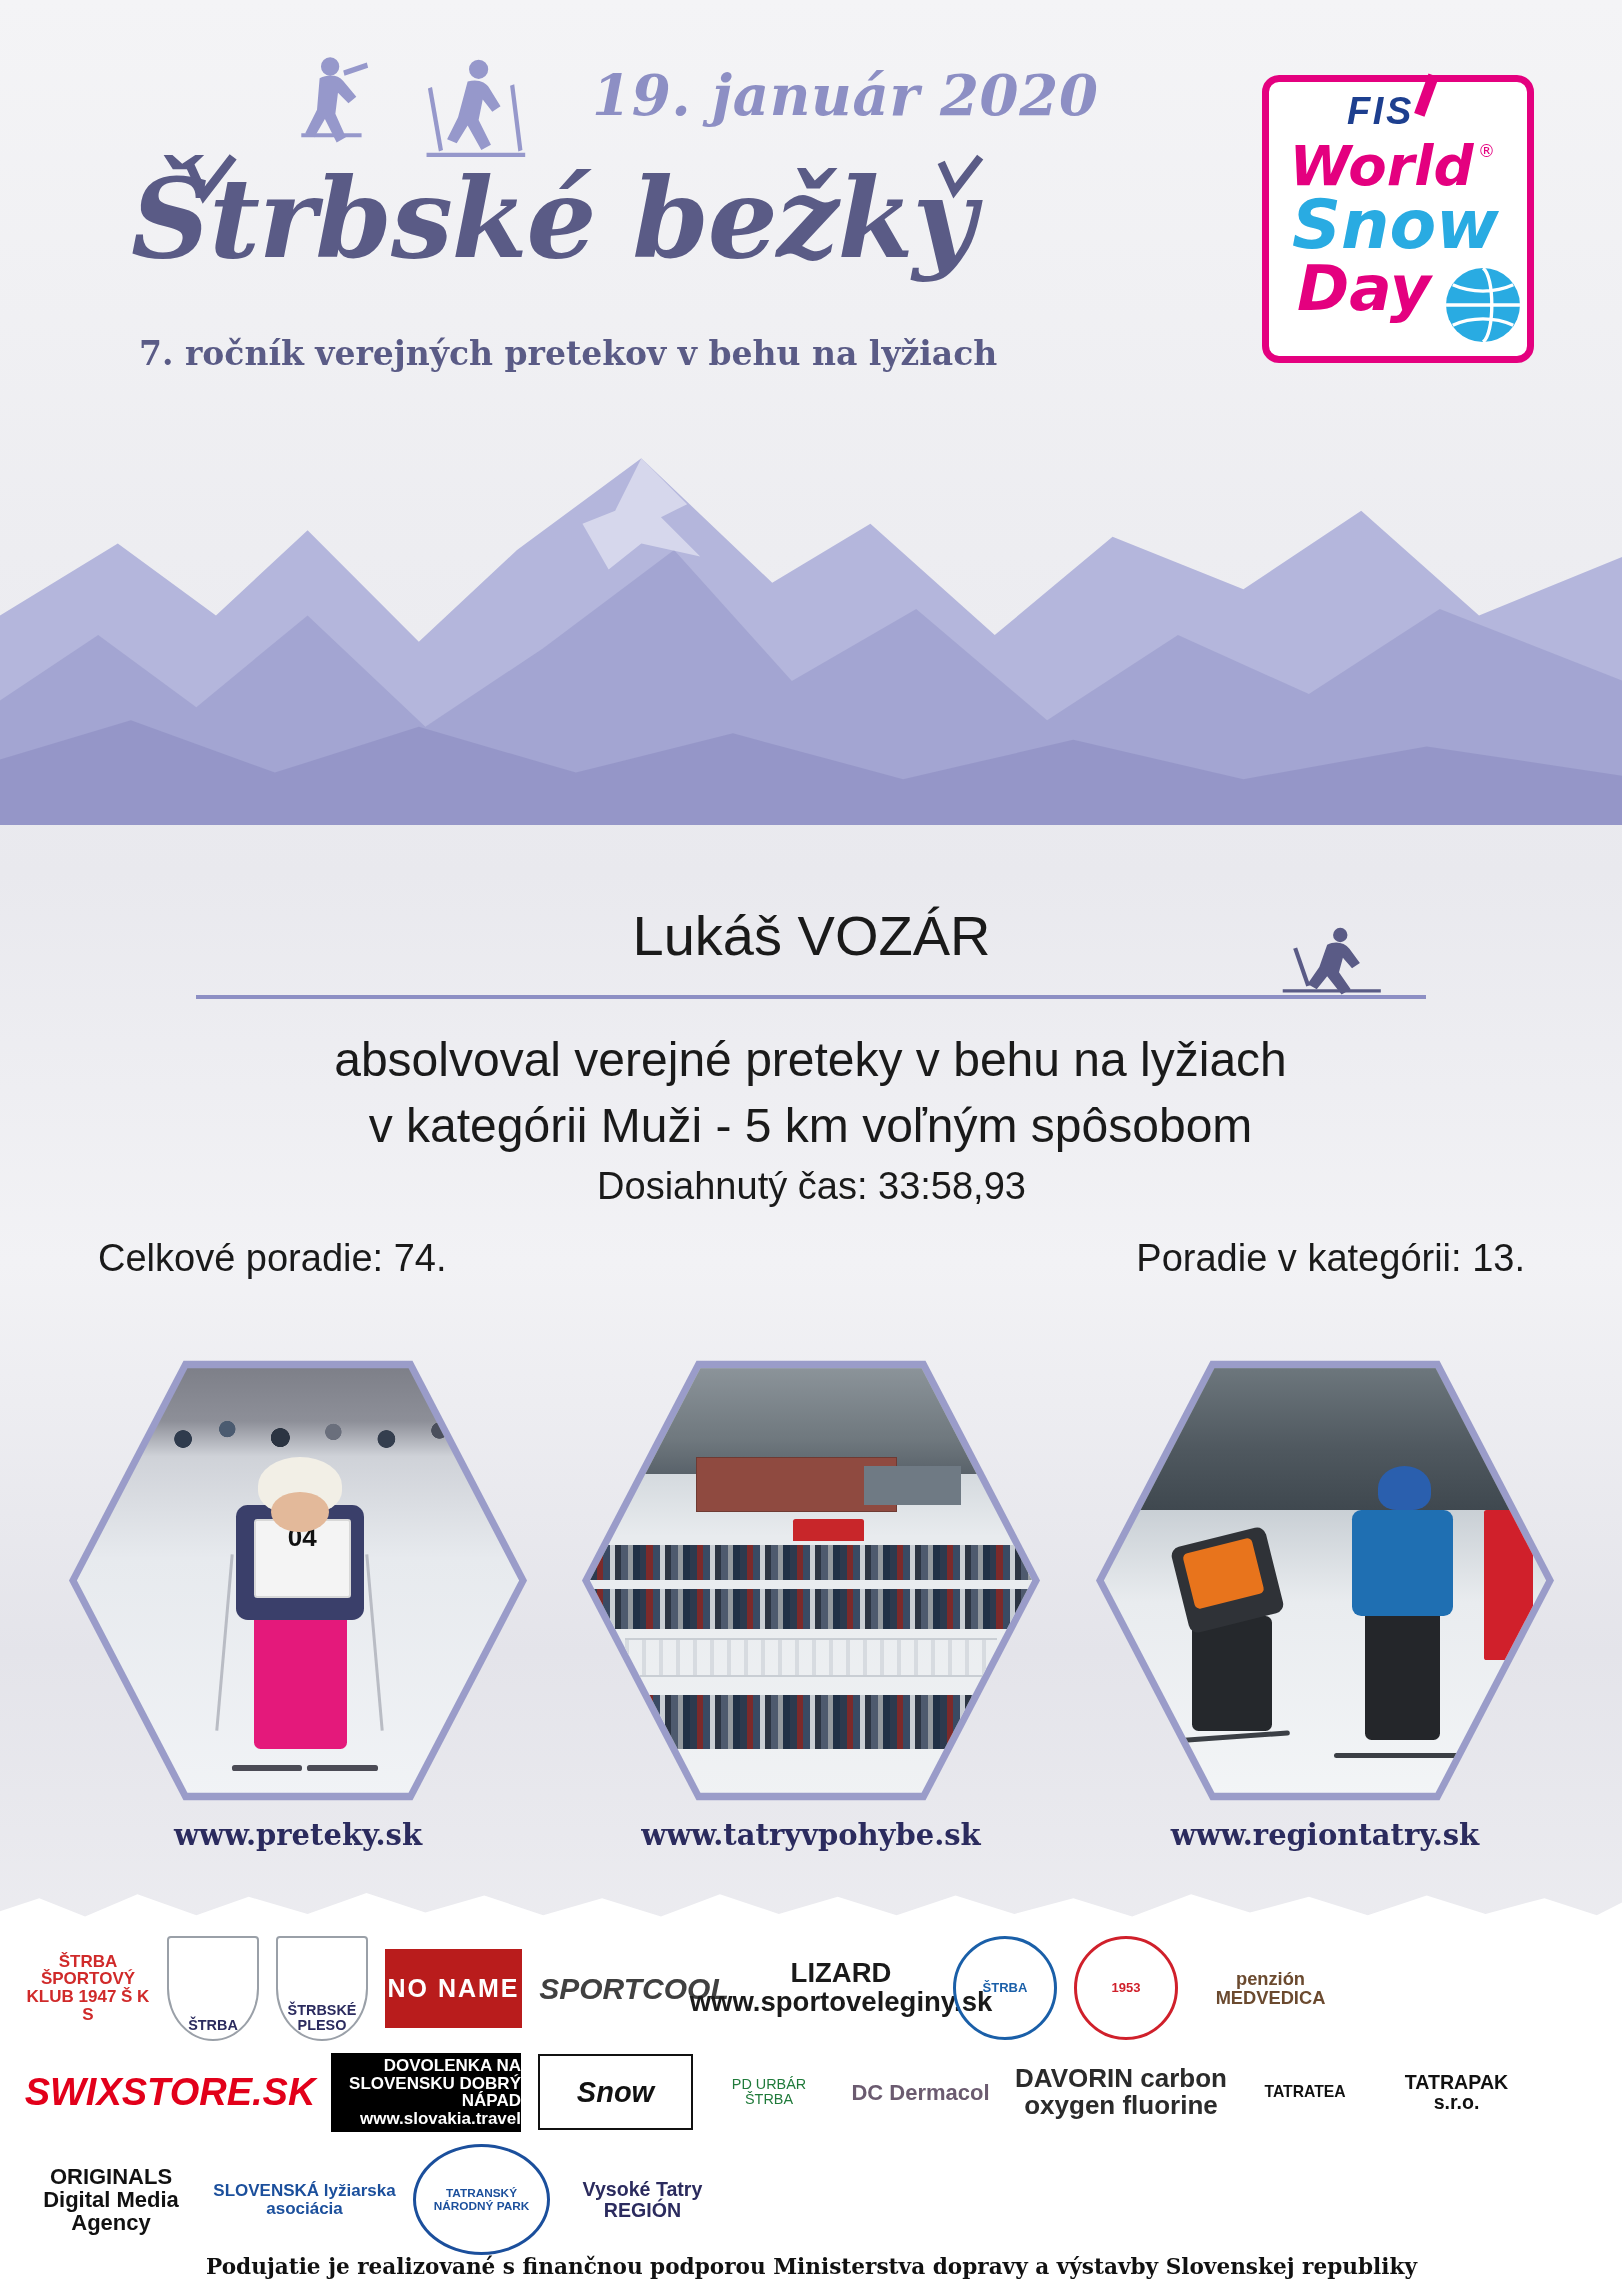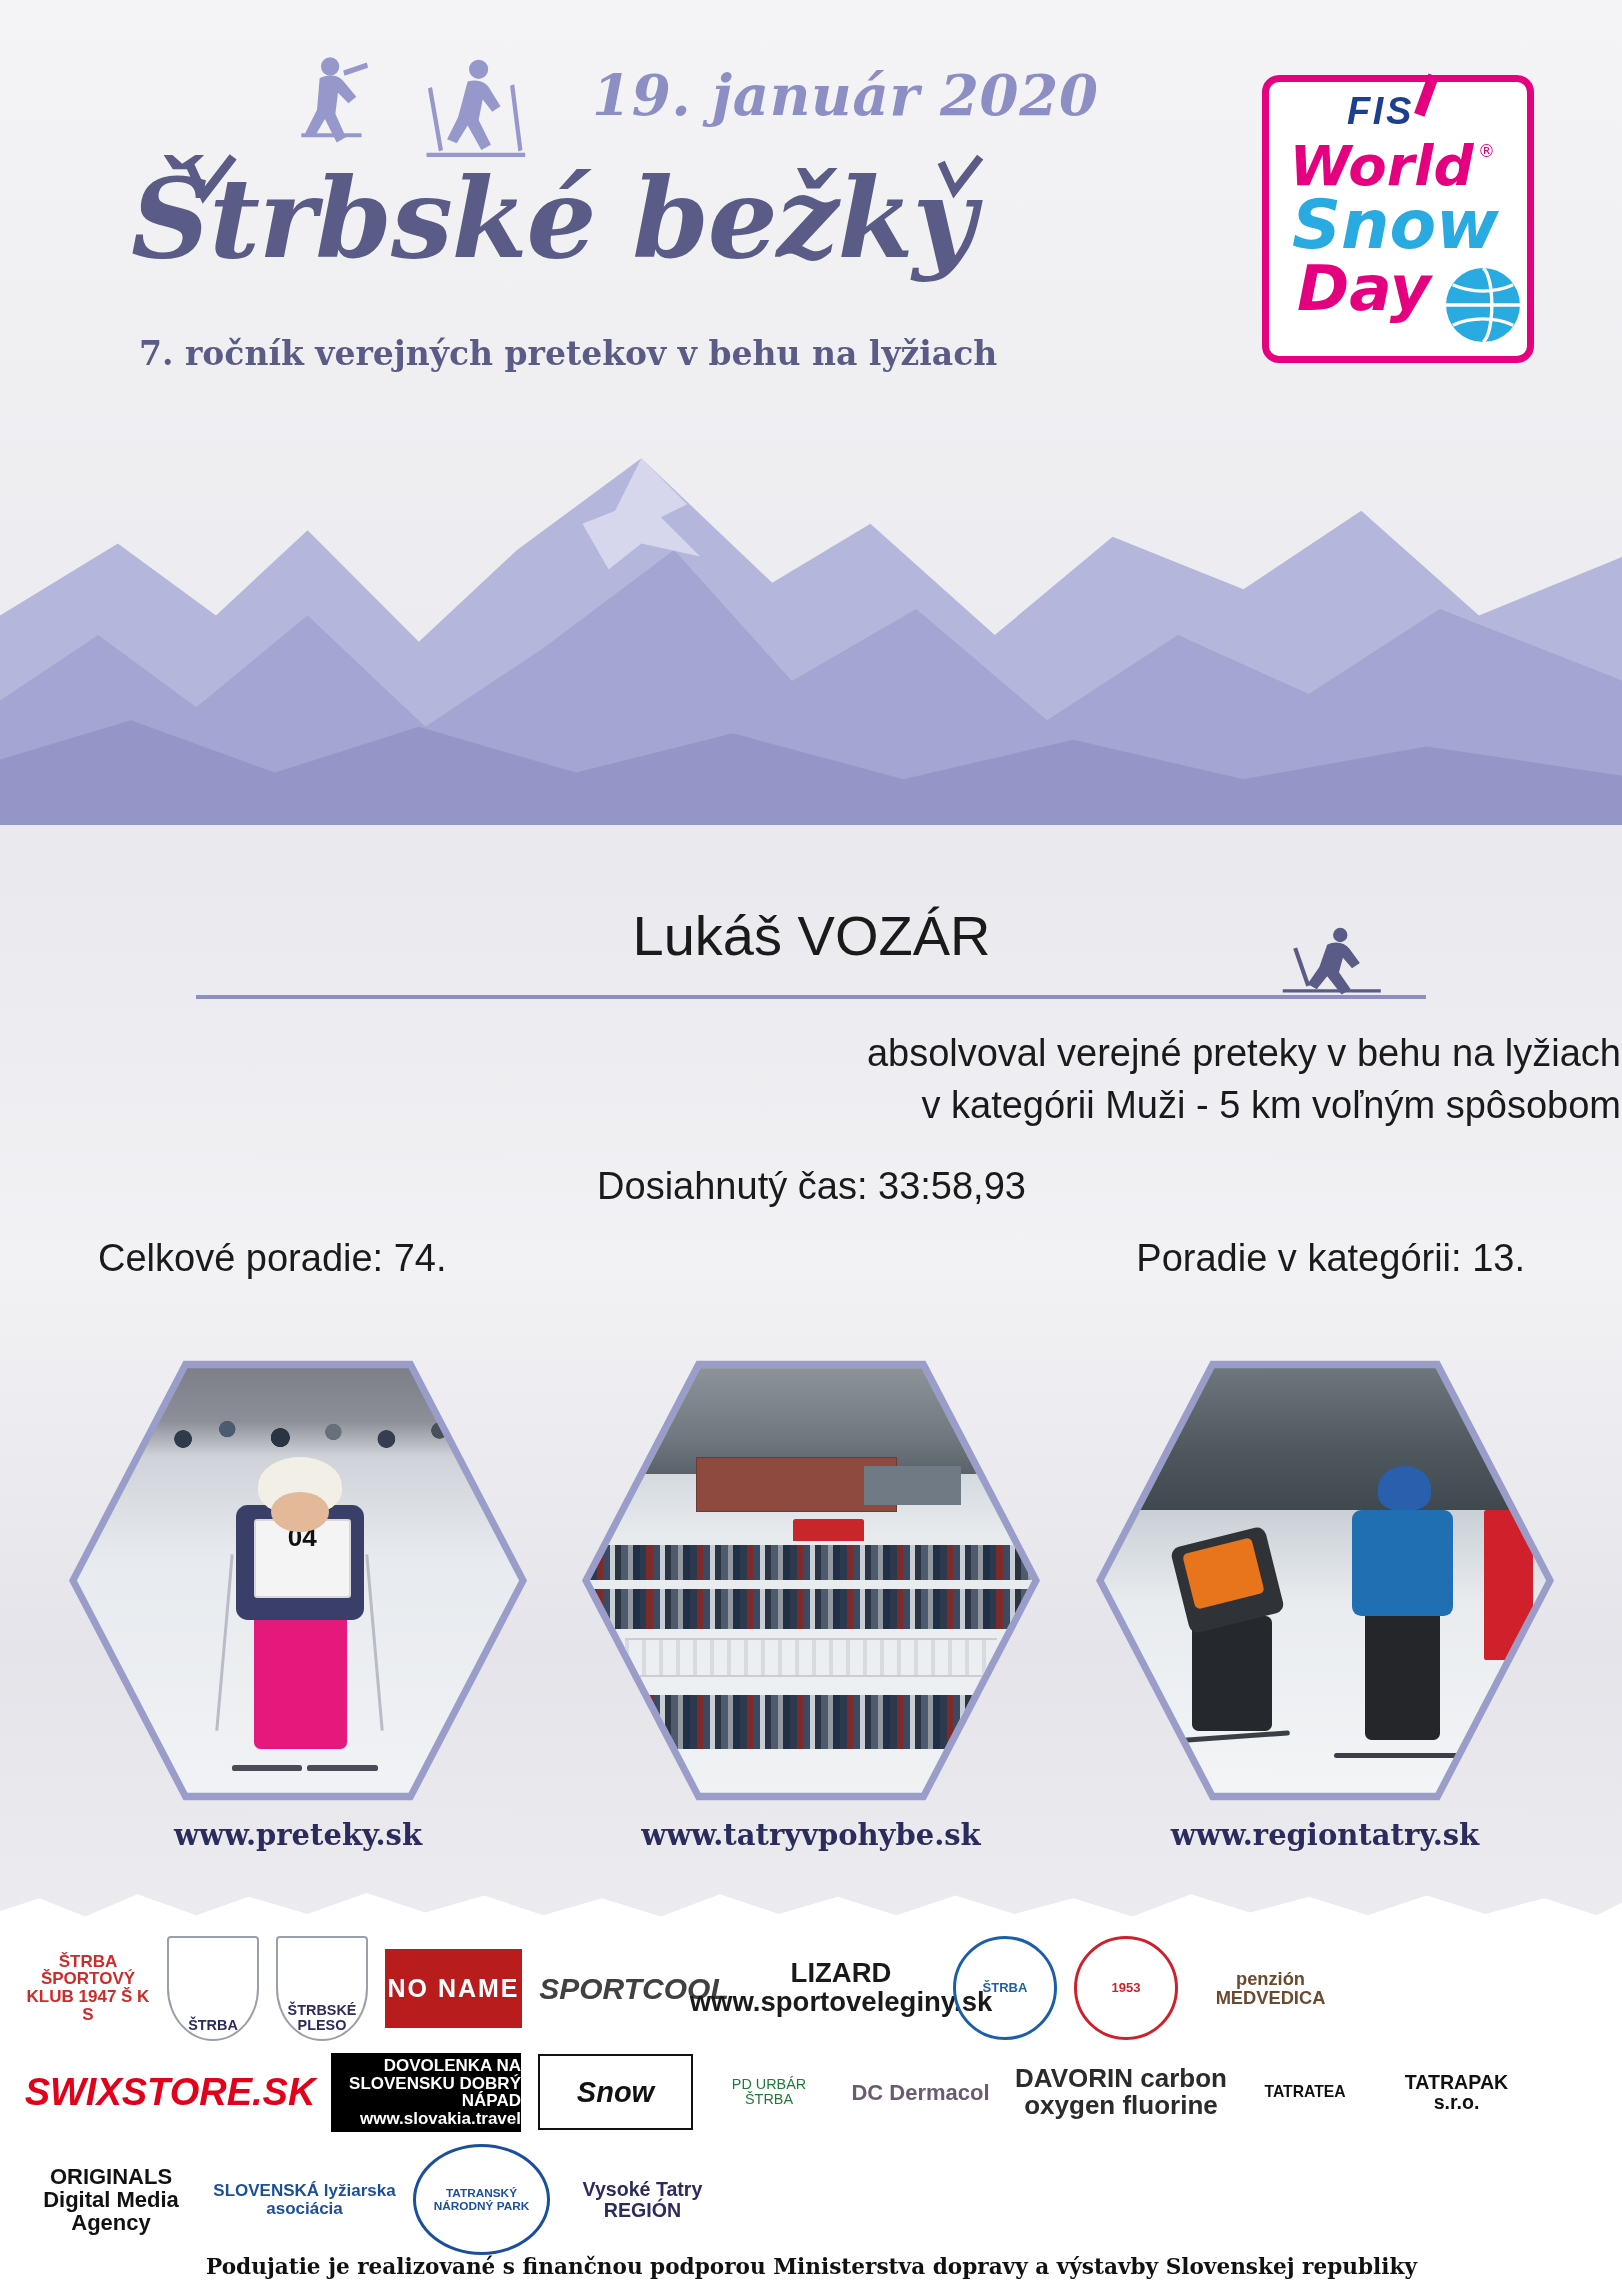--- a/index.html
+++ b/index.html
@@ -167,22 +167,22 @@
     position: absolute;
     right: 229px;
     top: 916px;
     width: 131px;
     height: 85px;
   }
   .desc {
     position: absolute;
     left: 0; top: 1027px;
     width: 1621px;
-    text-align: right;
-    font-size: 38px;
+    text-align: center;
+    font-size: 48px;
     line-height: 1.38;
     color: #1a1a1a;
   }
   .time {
     position: absolute;
     left: 0; top: 1165px;
     width: 1623px;
     text-align: center;
     font-size: 38px;
     color: #1a1a1a;

